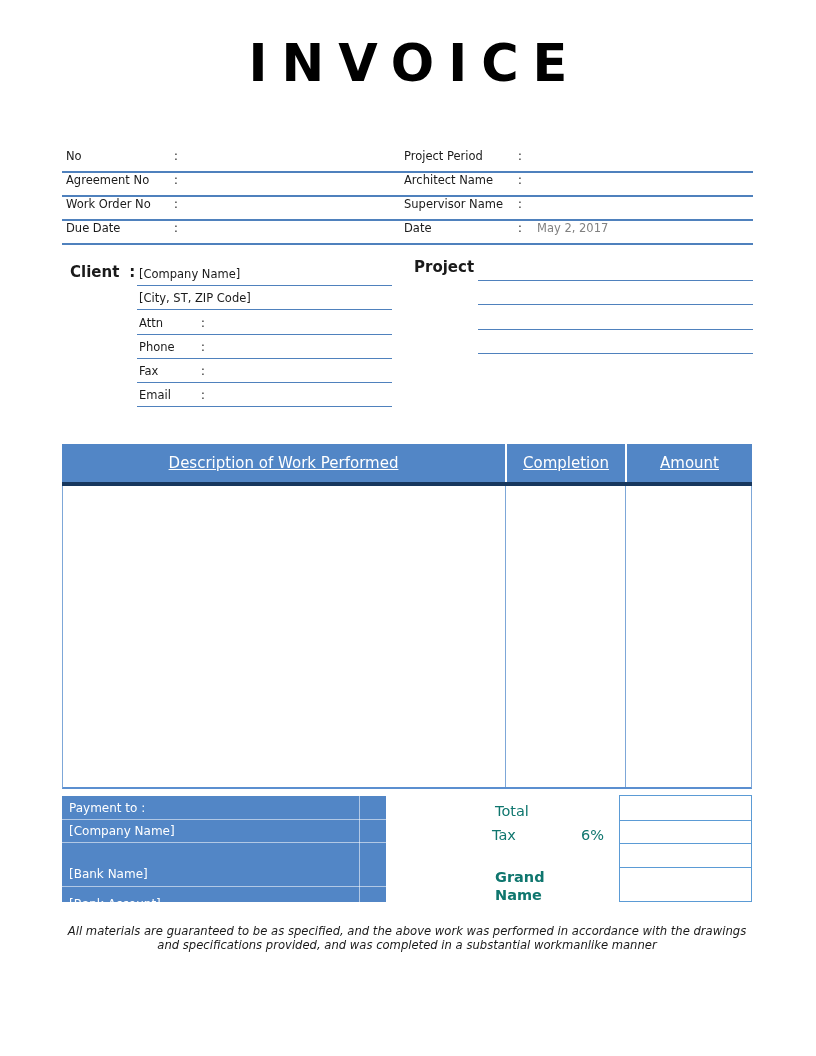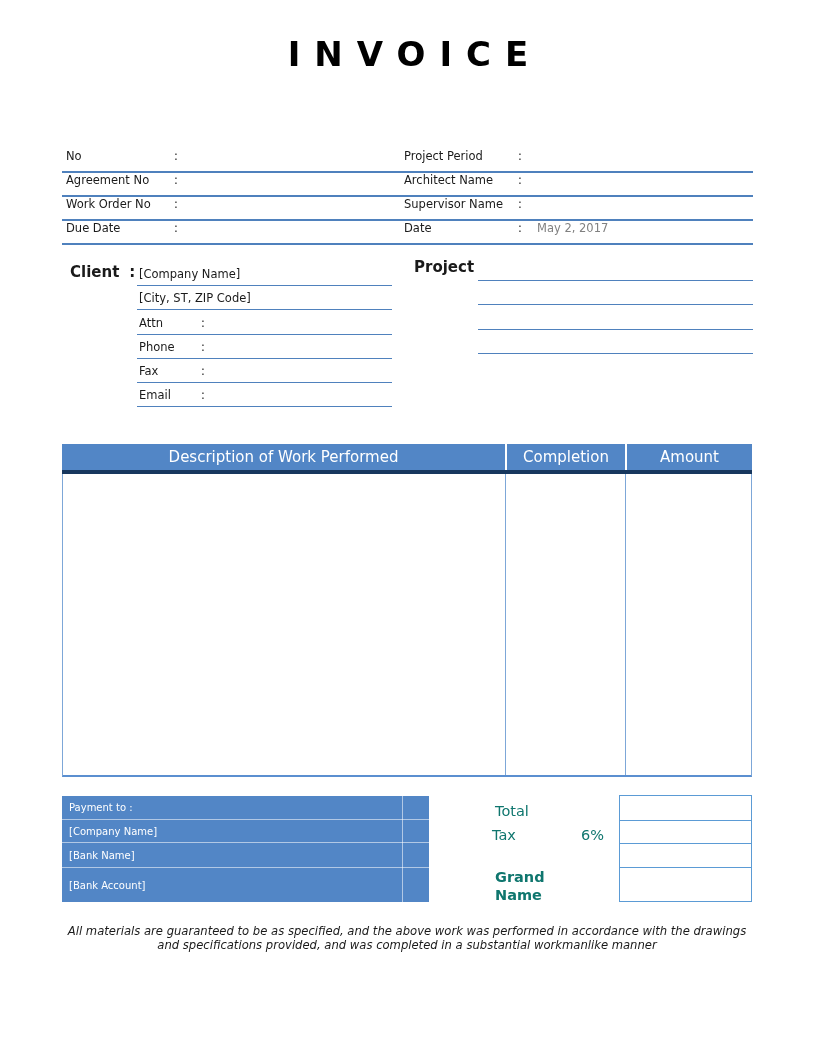--- a/index.html
+++ b/index.html
@@ -3,21 +3,21 @@
 <meta charset="utf-8">
 <style>
   * { margin:0; padding:0; box-sizing:border-box; }
   html,body { background:#ffffff; }
   .page {
     position:relative; width:816px; height:1056px; margin:0 auto; background:#fff;
     font-family:"DejaVu Sans","Liberation Sans",sans-serif; color:#1a1a1a; overflow:hidden;
   }
   .title {
     position:absolute; top:34px; left:0; width:100%; text-align:center;
-    font-size:34px; font-weight:bold; letter-spacing:14px; color:#000; text-indent:14px;
+    font-size:51px; font-weight:bold; letter-spacing:14px; color:#000; text-indent:14px;
   }
   
   .meta { position:absolute; left:62px; top:149px; width:691px; }
   .meta-row { display:flex; height:24px; padding-bottom:4px;
     border-bottom:2px solid var(--line-blue,#4f81bd); font-size:11.5px; }
   .m-label { width:112px; padding-left:4px; white-space:nowrap; }
   .m-sep   { width:14px; }
   .m-val   { width:212px; }
   .m-label.r { width:118px; }
   .m-sep.r { width:19px; }
@@ -30,39 +30,39 @@
     border-bottom:1px solid var(--line-blue,#4f81bd); font-size:11.5px; }
   .f-label { min-width:62px; white-space:nowrap; }
   .f-sep { width:12px; }
   .f-value { flex:1; }
   
   .project-label { position:absolute; left:414px; top:258px; font-size:15px; font-weight:bold; }
   .project-lines { position:absolute; left:478px; top:256px; width:275px; }
   .project-line { height:24.5px; border-bottom:1px solid var(--line-blue,#4f81bd); font-size:11.5px; }
   
   .work-table { position:absolute; left:62px; top:444px; width:690px; }
-  .wt-header { display:flex; height:26px; background:var(--accent-blue,#5286c6); color:#fff; font-size:15px; }
+  .wt-header { display:flex; height:38px; background:var(--accent-blue,#5286c6); color:#fff; font-size:15px;text-decoration:underline; }
   .wt-hc { display:flex; align-items:center; justify-content:center; }
   .wt-hc.desc { width:443px; }
   .wt-hc.comp { width:120px; border-left:2px solid #fff; }
   .wt-hc.amt  { flex:1; border-left:2px solid #fff; }
   .wt-navy { height:4px; background:var(--dark-navy,#17375e); }
   .wt-body { display:flex; height:303px; background:#fff;
     border:1px solid #7da7d8; border-top:none; border-bottom:2px solid #5b8fd0; }
   .wt-bc.desc { width:442px; }
   .wt-bc.comp { width:120px; border-left:1px solid #7da7d8; }
   .wt-bc.amt  { flex:1; border-left:1px solid #7da7d8; }
   
-  .payment { position:absolute; left:62px; top:796px; width:367px; height:106px;
-    background:var(--accent-blue,#5286c6); color:#fff; font-size:10px; }
+  .payment { position:absolute; left:62px; top:796px; width:324px; height:106px;
+    background:var(--accent-blue,#5286c6); color:#fff; font-size:12px; }
   .pay-row { display:flex; align-items:center; padding-left:7px;
     border-bottom:1px solid rgba(255,255,255,0.55); }
   .pay-row.r1 { height:24px; }
   .pay-row.r2 { height:23px; }
-  .pay-row.r3 { height:25px; }
+  .pay-row.r3 { height:25px;margin-top:19px; }
   .pay-row.r4 { height:34px; border-bottom:none; }
   .pay-vline { position:absolute; top:0; bottom:0; right:26px; width:1px; background:rgba(255,255,255,0.55); }
   
   .t-label { position:absolute; font-size:14.5px; color:#0f766e; }
   .t-label.total { left:495px; top:803px; }
   .t-label.tax   { left:492px; top:827px; }
   .t-label.rate  { left:581px; top:827px; }
   .t-label.grand { left:495px; top:868px; font-weight:bold; width:64px; line-height:18px; }
   .total-boxes { position:absolute; left:619px; top:795px; width:133px; }
   .tbox { border:1px solid var(--box-border,#5b9bd5); background:#fff;

